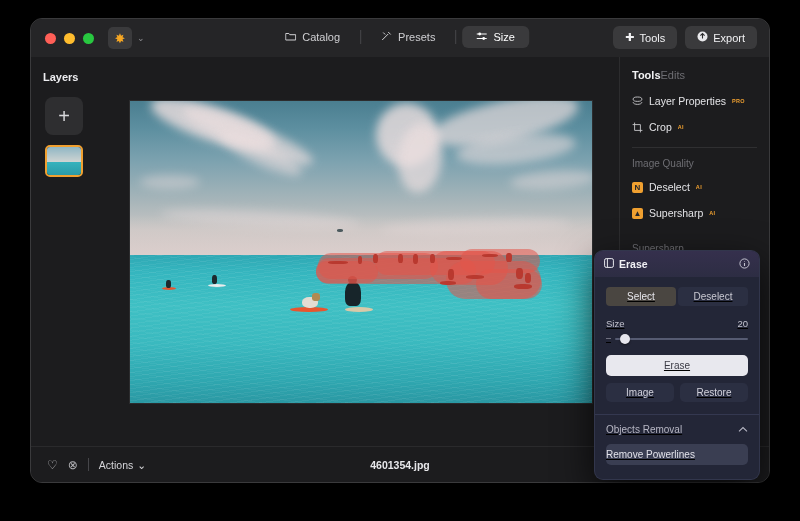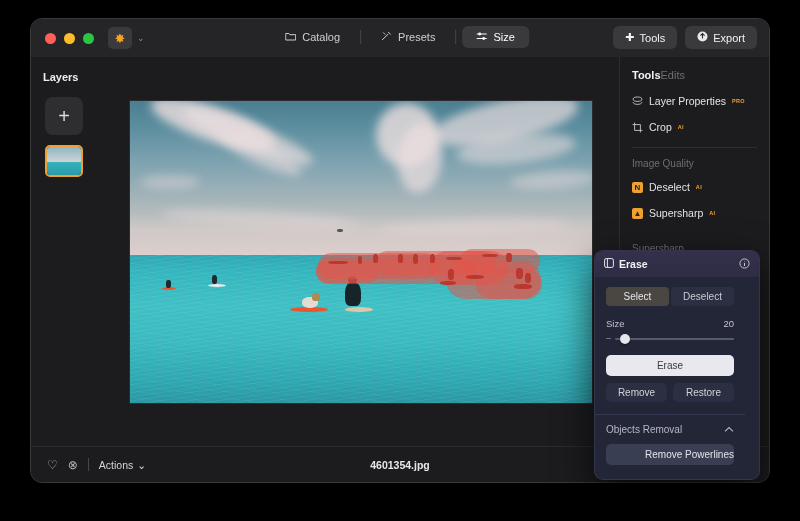--- a/index.html
+++ b/index.html
@@ -285,21 +285,21 @@
   }
   .erase-head {
     height: 26px;
     background: linear-gradient(180deg,#35304d 0%, #2d2d43 100%);
     display:flex; align-items:center;
     padding: 0 9px;
     color:#f0f0f4; font-size:10.5px; font-weight:bold;
   }
   .erase-head .hico { margin-right:5px; font-size:10px; }
   .info-ico { margin-left:auto; color:#b9b9c6; font-size:10px; }
-  .erase-body { padding: 10px 25px 0 11px; }
+  .erase-body { padding: 10px 11px 0 11px; text-decoration: underline; }
 
   .seg2 { display:flex; gap: 2px; margin-bottom: 12px; }
   .seg2 > div {
     flex:1; text-align:center;
     font-size:10px; padding:4px 0;
     border-radius: 4px;
     color:#c9c9d2;
   }
   .seg2 .on { background:#4a4641; color:#e7e7ec; }
   .seg2 .off { background:#2b2f42; }
@@ -332,21 +332,21 @@
     background:#2b2f42; color:#d2d2dc;
     font-size:10px; padding:4px 0; border-radius:5px;
   }
   .pop-div { height:1px; background:#343850; margin: 0 -11px 9px -11px; }
   .obj-head {
     display:flex; align-items:center; justify-content:space-between;
     color:#b7b7c4; font-size:10px; margin-bottom:9px;
   }
   .obj-btn {
     background:#3a3e52; color:#e2e2ea;
-    font-size:10px; text-align:right;
+    font-size:10px; text-align:left;
     padding:5px 0; border-radius:5px; margin-bottom:20px;
   }
 </style>
 </head>
 <body>
 
 <div id="root">
   <div class="app-window">
 
     <div class="titlebar">
@@ -588,21 +588,21 @@
       </div>
       <div class="slider-row">
         <span class="minus">–</span>
         <span class="track">
           <span class="knob"></span>
         </span>
       </div>
 
       <div class="erase-btn">Erase</div>
       <div class="btn-pair">
-        <div>Remove</div>
+        <div>Image</div>
         <div>Restore</div>
       </div>
 
       <div class="pop-div"></div>
 
       <div class="obj-head">
         <span>Objects Removal</span>
         <span>
           <svg width="10" height="7" viewBox="0 0 10 7">
               <path d="M1 5.4L5 1.6l4 3.8" fill="none" stroke="#b7b7c4" stroke-width="1.1"></path>

